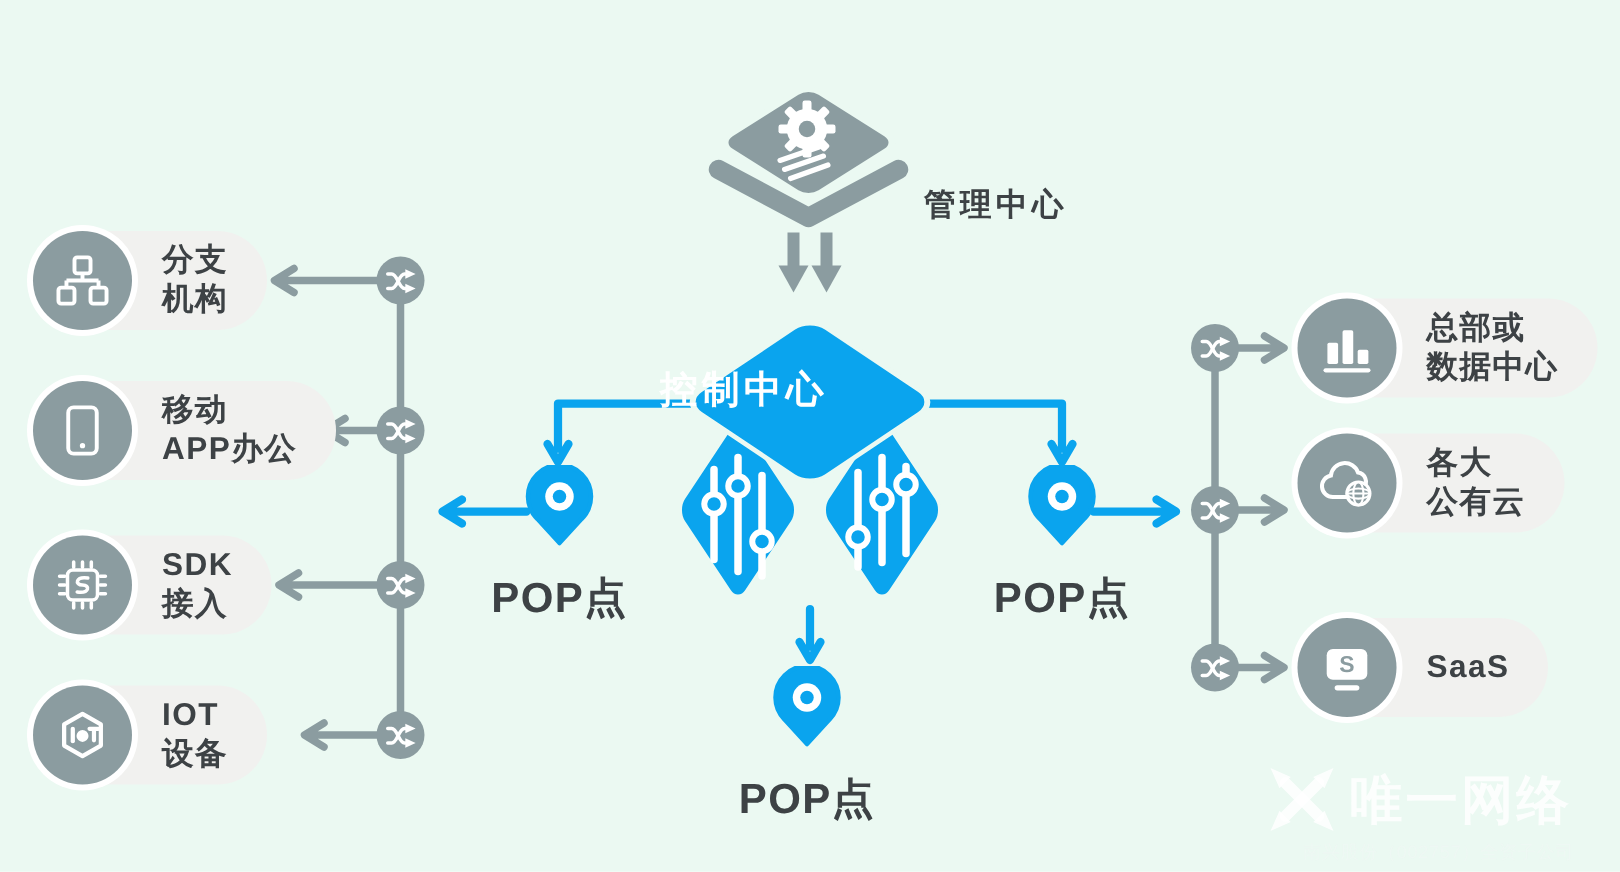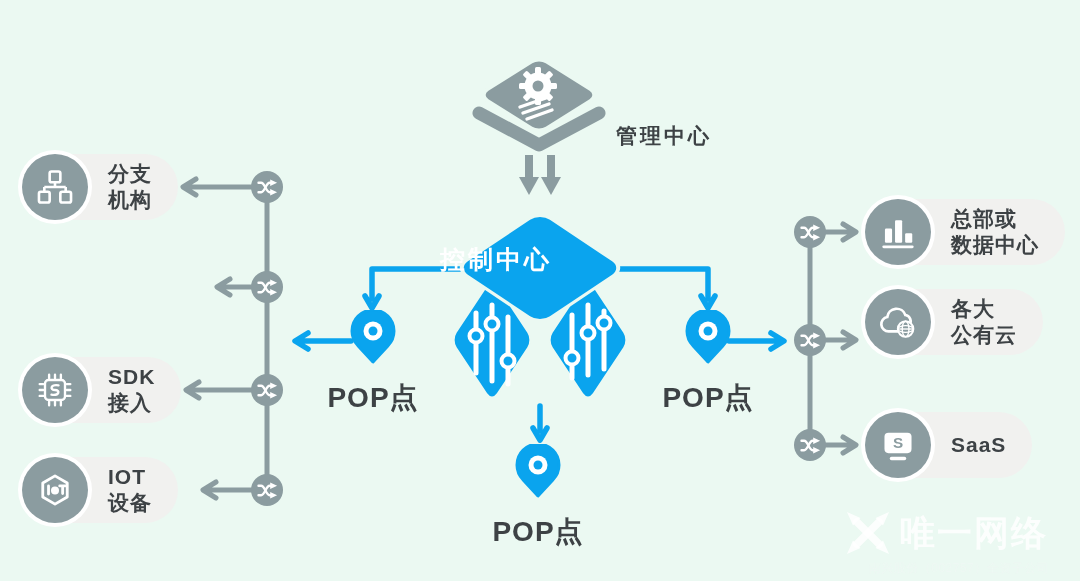--- a/index.html
+++ b/index.html
@@ -257,20 +257,30 @@
           <path d="M0,-4 V0 M-9,0 H9 M-9,0 V4 M9,0 V4"></path>
           <rect x="-13.5" y="4" width="9" height="9" rx="1.5"></rect>
           <rect x="4.5" y="4" width="9" height="9" rx="1.5"></rect>
         </g>
       </svg>
     </span>
     <span class="pill-line">分支</span>
     <span class="pill-line">机构</span>
   </div>
 
+  <div class="pill" style="left:24px;top:254px;">
+    <span class="badge-circle">
+      <svg width="38" height="38" viewBox="-16 -16 32 32">
+        <rect x="-8" y="-13" width="16" height="26" rx="3" stroke="#ffffff" stroke-width="2.2" fill="none"></rect>
+        <circle cx="0" cy="8.5" r="1.5" fill="#ffffff"></circle>
+      </svg>
+    </span>
+    <span class="pill-line">移动</span>
+    <span class="pill-line">APP办公</span>
+  </div>
 
   <div class="pill" style="left:24px;top:357px;">
     <span class="badge-circle">
       <svg width="40" height="40" viewBox="-17 -17 34 34">
         <g stroke="#ffffff" stroke-width="2" fill="none" stroke-linecap="round">
           <rect x="-8.5" y="-8.5" width="17" height="17" rx="3"></rect>
           <path d="M-5,-13 v3 M0,-13 v3 M5,-13 v3 M-5,10 v3 M0,10 v3 M5,10 v3"></path>
           <path d="M-13,-5 h3 M-13,0 h3 M-13,5 h3 M10,-5 h3 M10,0 h3 M10,5 h3"></path>
           <path d="M3,-4 C-4,-5 -4.5,0 0,0 C4.5,0 4,5 -3,4"></path>
         </g>

